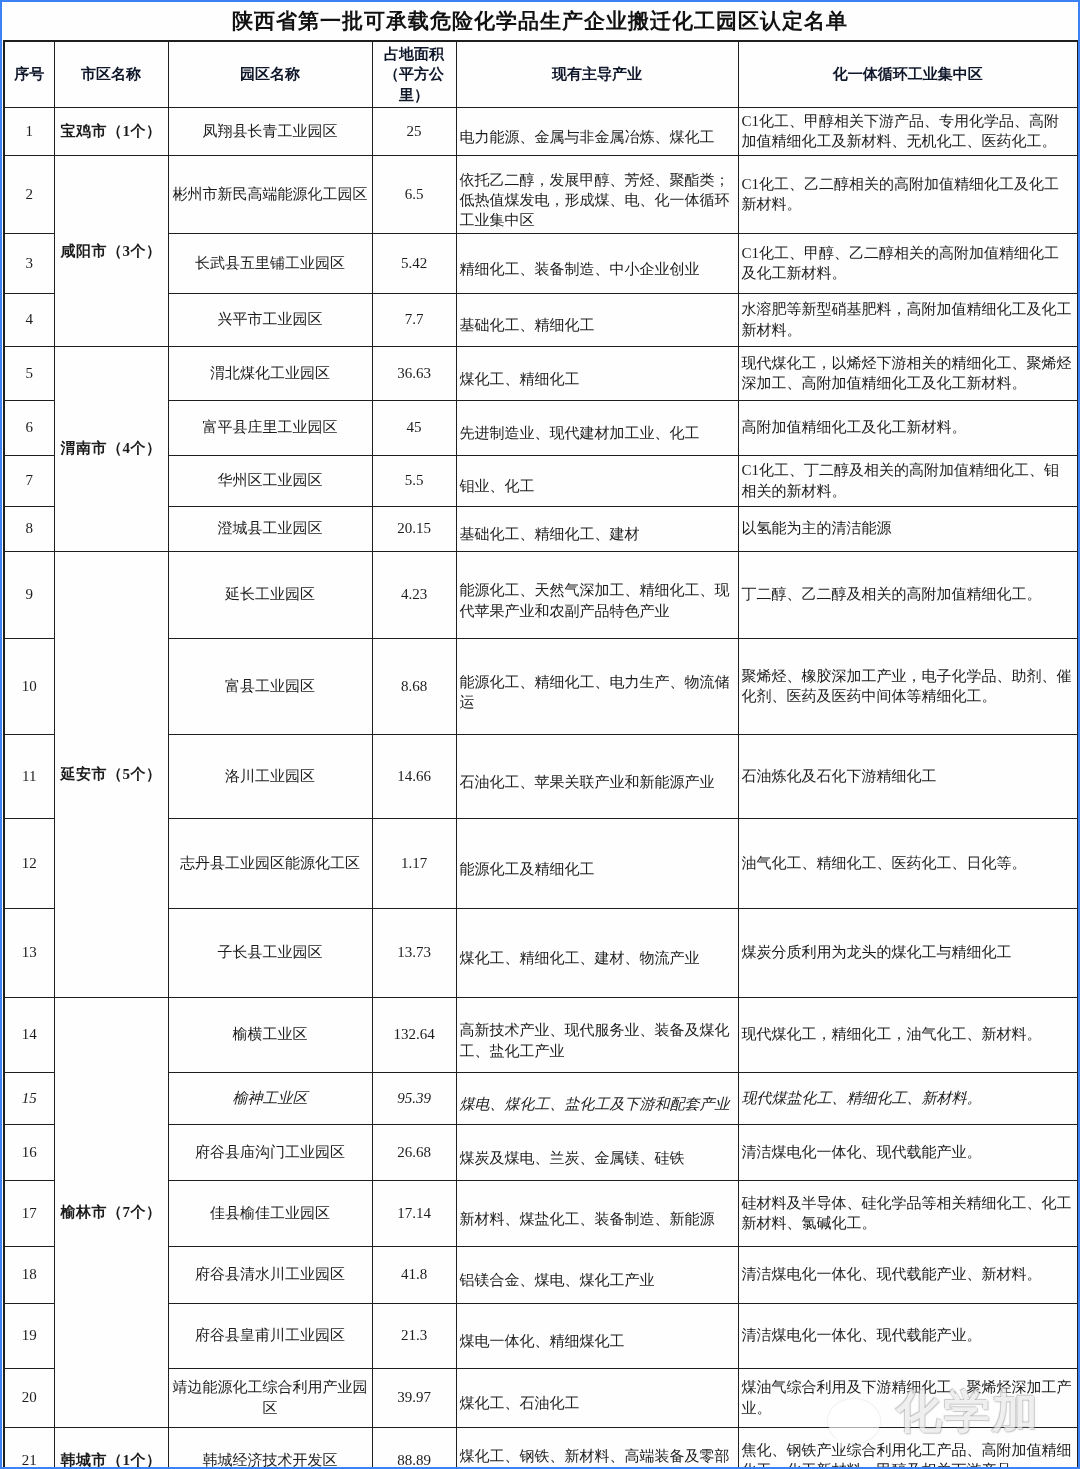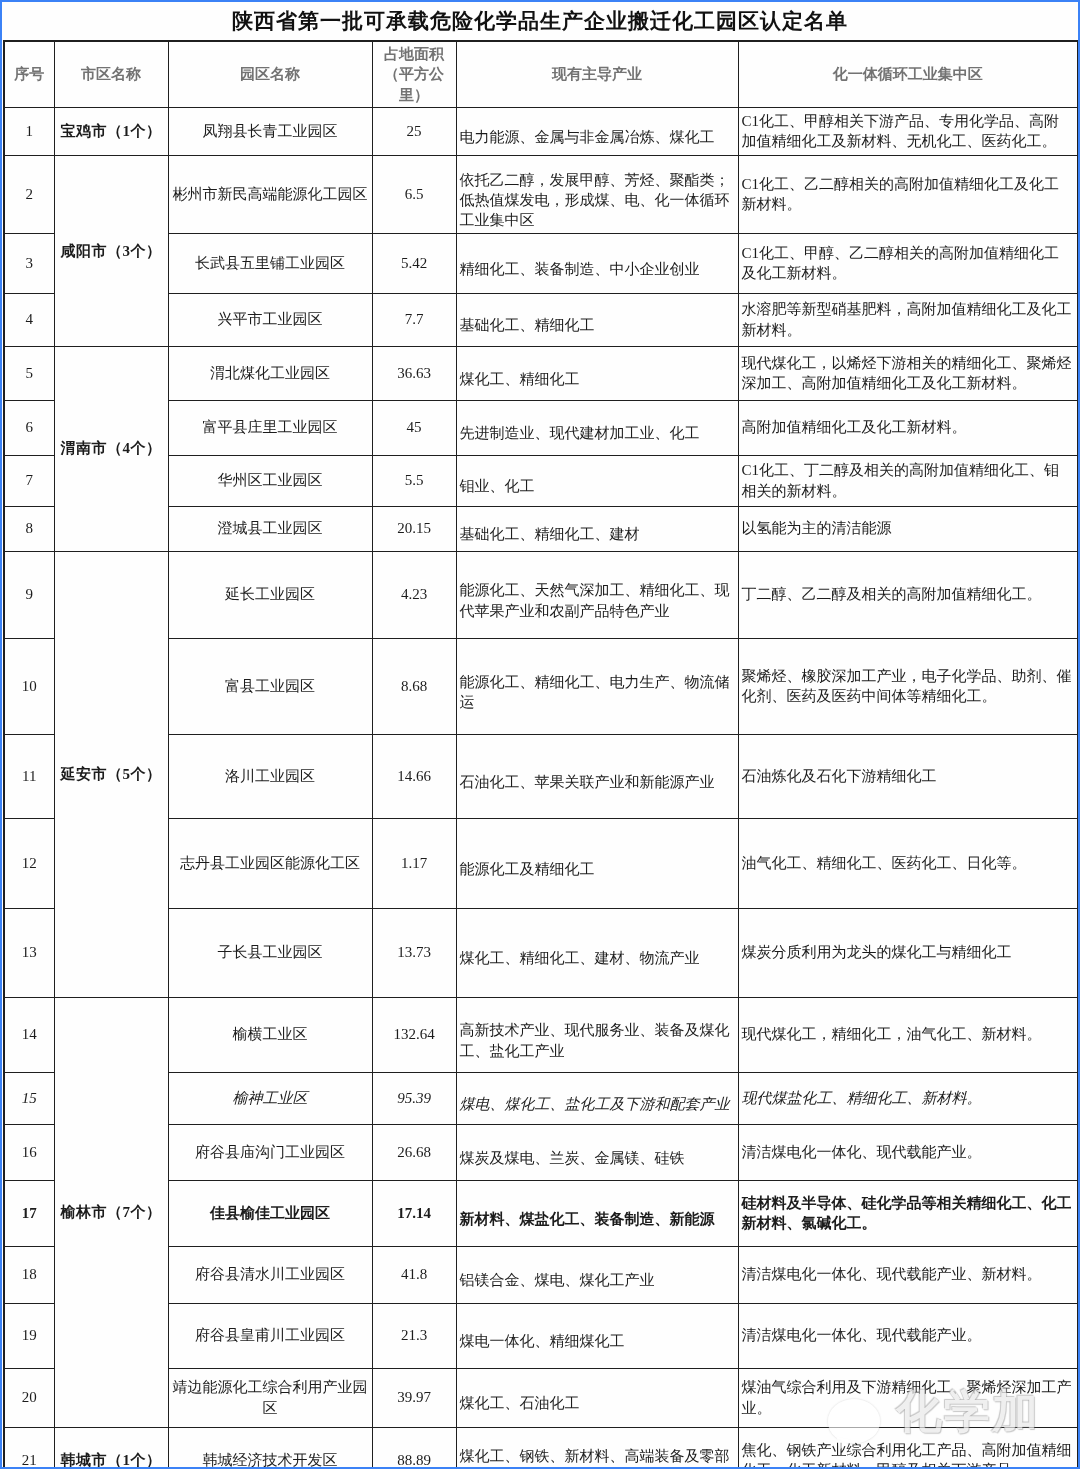--- a/index.html
+++ b/index.html
@@ -40,21 +40,21 @@
     vertical-align: middle;
     font-size: 15px;
     line-height: 1.35;
     overflow: hidden;
   }
   table.parks th {
     font-weight: bold;
     text-align: center;
     padding: 2px 3px;
     height: 55px;
-    color: #737373;
+    color: #0f172a;
   }
   td.c-no     { text-align: center; padding: 2px; }
   td.c-city   { text-align: center; font-weight: bold; padding: 6px; letter-spacing: 0.5px; }
   td.c-park   { text-align: center; padding: 2px 4px; }
   td.c-area   { text-align: center; padding: 2px; }
   td.c-ind    { text-align: left; padding: 14px 4px 2px 3px; }
   td.c-rec    { text-align: left; padding: 2px 4px 2px 3px; }
   .watermark {
     position: absolute;
     right: 38px;
@@ -232,21 +232,21 @@
           <td class="c-ind">煤电、煤化工、盐化工及下游和配套产业</td>
           <td class="c-rec">现代煤盐化工、精细化工、新材料。</td>
         </tr>
         <tr style="height: 56px;">
           <td class="c-no">16</td>
           <td class="c-park">府谷县庙沟门工业园区</td>
           <td class="c-area">26.68</td>
           <td class="c-ind">煤炭及煤电、兰炭、金属镁、硅铁</td>
           <td class="c-rec">清洁煤电化一体化、现代载能产业。</td>
         </tr>
-        <tr style="height: 66px; font-weight: bold;">
+        <tr style="height: 66px;">
           <td class="c-no">17</td>
           <td class="c-park">佳县榆佳工业园区</td>
           <td class="c-area">17.14</td>
           <td class="c-ind">新材料、煤盐化工、装备制造、新能源</td>
           <td class="c-rec">硅材料及半导体、硅化学品等相关精细化工、化工新材料、氯碱化工。</td>
         </tr>
         <tr style="height: 57px;">
           <td class="c-no">18</td>
           <td class="c-park">府谷县清水川工业园区</td>
           <td class="c-area">41.8</td>

